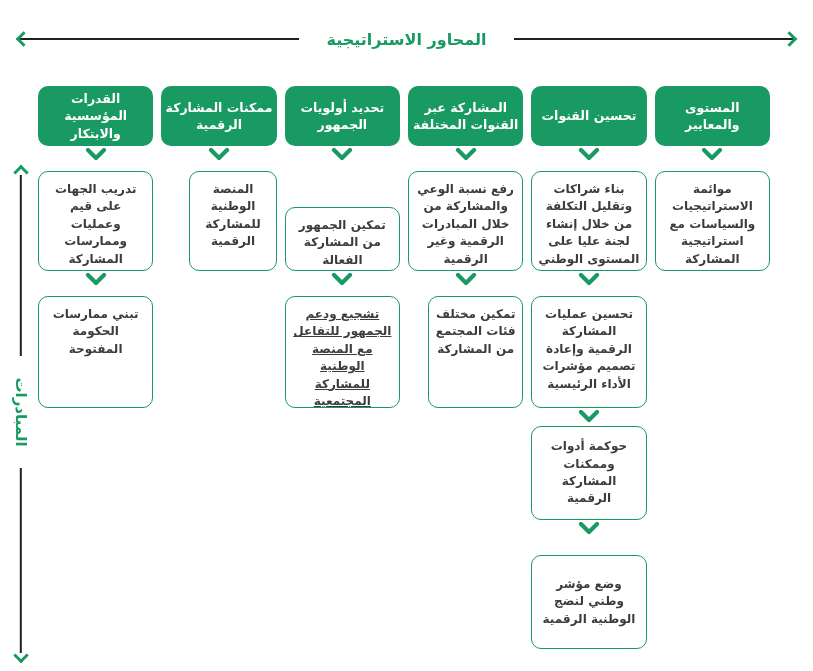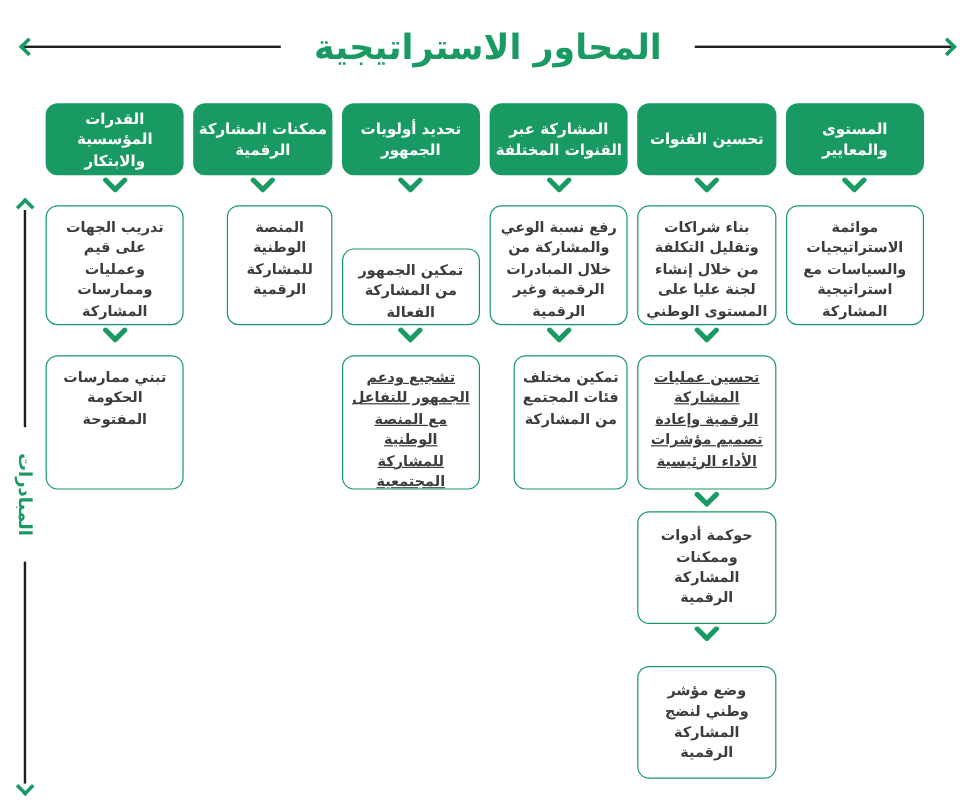--- a/index.html
+++ b/index.html
@@ -8,21 +8,21 @@
     --box-text:#3C3C3C;
     --bg:#FFFFFF;
   }
   *{box-sizing:border-box;margin:0;padding:0;}
   body{background:#fff;font-family:"DejaVu Sans",sans-serif;}
   #page{position:relative;width:813px;height:671px;background:var(--bg);overflow:hidden;direction:rtl;}
 
   
   .title-row{position:absolute;top:20px;left:20px;right:20px;height:38px;
     display:flex;align-items:center;gap:28px;direction:ltr;}
-  .page-title{color:var(--green);font-size:29px;font-weight:bold;white-space:nowrap;direction:rtl;}
+  .page-title{color:var(--green);font-size:16px;font-weight:bold;white-space:nowrap;direction:rtl;}
   .h-line{flex:1;height:2.4px;background:var(--line);position:relative;}
   .head{width:11px;height:11px;border:solid var(--green);border-width:3.2px 3.2px 0 0;display:block;}
   .h-line .head{position:absolute;top:50%;}
   .h-line.arrow-left .head{left:-2px;transform:translateY(-50%) rotate(-135deg);}
   .h-line.arrow-right .head{right:-2px;transform:translateY(-50%) rotate(45deg);}
 
   
   #board{position:absolute;top:86px;right:43px;width:732px;
     display:grid;grid-template-columns:repeat(6,1fr);column-gap:8px;
     grid-template-rows:60px 25px 100px 25px 112px 18px 94px 35px 94px;}
@@ -81,33 +81,33 @@
         <svg width="22" height="13" viewBox="0 0 22 13">
           <path d="M3 2 L11 10 L19 2"></path>
         </svg>
       </div>
       <div class="white-box" style="grid-area: 3 / 2;">بناء شراكات وتقليل التكلفة من خلال إنشاء لجنة عليا على المستوى الوطني</div>
       <div class="chev-cell" style="grid-area: 4 / 2;">
         <svg width="22" height="13" viewBox="0 0 22 13">
           <path d="M3 2 L11 10 L19 2"></path>
         </svg>
       </div>
-      <div class="white-box" style="grid-area: 5 / 2; text-decoration: underline;">تحسين عمليات المشاركة الرقمية وإعادة تصميم مؤشرات الأداء الرئيسية</div>
+      <div class="white-box" style="grid-area: 5 / 2;">تحسين عمليات المشاركة الرقمية وإعادة تصميم مؤشرات الأداء الرئيسية</div>
       <div class="chev-cell" style="grid-area: 6 / 2;">
         <svg width="22" height="13" viewBox="0 0 22 13">
           <path d="M3 2 L11 10 L19 2"></path>
         </svg>
       </div>
       <div class="white-box centered" style="grid-area: 7 / 2;">حوكمة أدوات وممكنات المشاركة الرقمية</div>
       <div class="chev-cell" style="grid-area: 8 / 2;">
         <svg width="22" height="13" viewBox="0 0 22 13">
           <path d="M3 2 L11 10 L19 2"></path>
         </svg>
       </div>
-      <div class="white-box centered" style="grid-area: 9 / 2;">وضع مؤشر وطني لنضج المشاركة الرقمية</div>
+      <div class="white-box centered" style="grid-area: 9 / 2;">وضع مؤشر وطني لنضج الوطنية الرقمية</div>
       <div class="green-box" style="grid-area: 1 / 3;">المشاركة عبر القنوات المختلفة</div>
       <div class="chev-cell" style="grid-area: 2 / 3;">
         <svg width="22" height="13" viewBox="0 0 22 13">
           <path d="M3 2 L11 10 L19 2"></path>
         </svg>
       </div>
       <div class="white-box" style="grid-area: 3 / 3;">رفع نسبة الوعي والمشاركة من خلال المبادرات الرقمية وغير الرقمية</div>
       <div class="chev-cell" style="grid-area: 4 / 3;">
         <svg width="22" height="13" viewBox="0 0 22 13">
           <path d="M3 2 L11 10 L19 2"></path>

